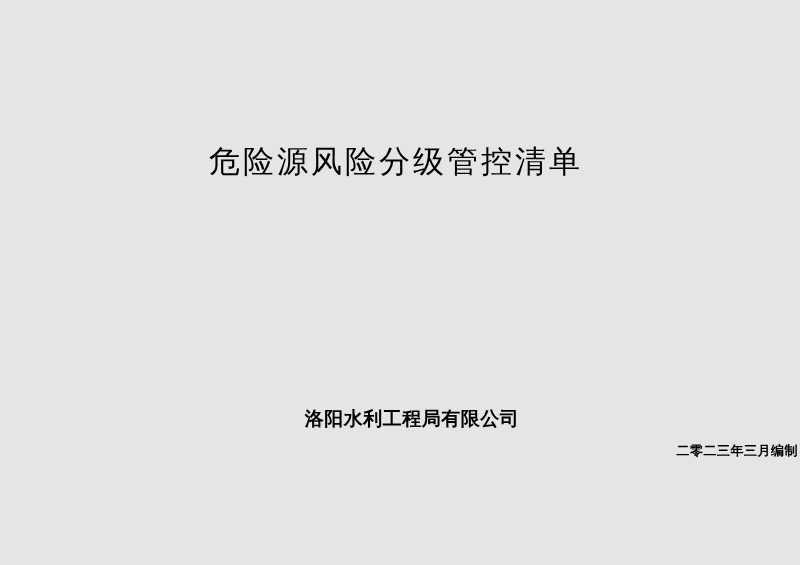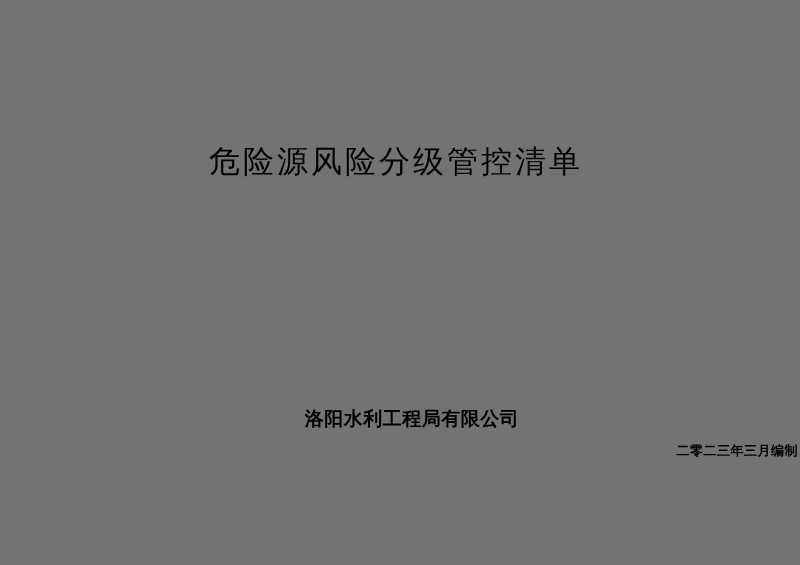--- a/index.html
+++ b/index.html
@@ -13,21 +13,21 @@
     overflow: hidden;
     position: relative;
     font-family: "DejaVu Sans", sans-serif;
   }
   .page {
     position: absolute;
     left: 0;
     top: 0;
     width: 800px;
     height: 565px;
-    background: #737373;
+    background: #e5e5e5;
   }
   .doc-title {
     position: absolute;
     top: 142px;
     left: 0;
     width: 792px;
     margin: 0;
     text-align: center;
     font-family: "DejaVu Serif", "Liberation Serif", serif;
     font-size: 31px;

